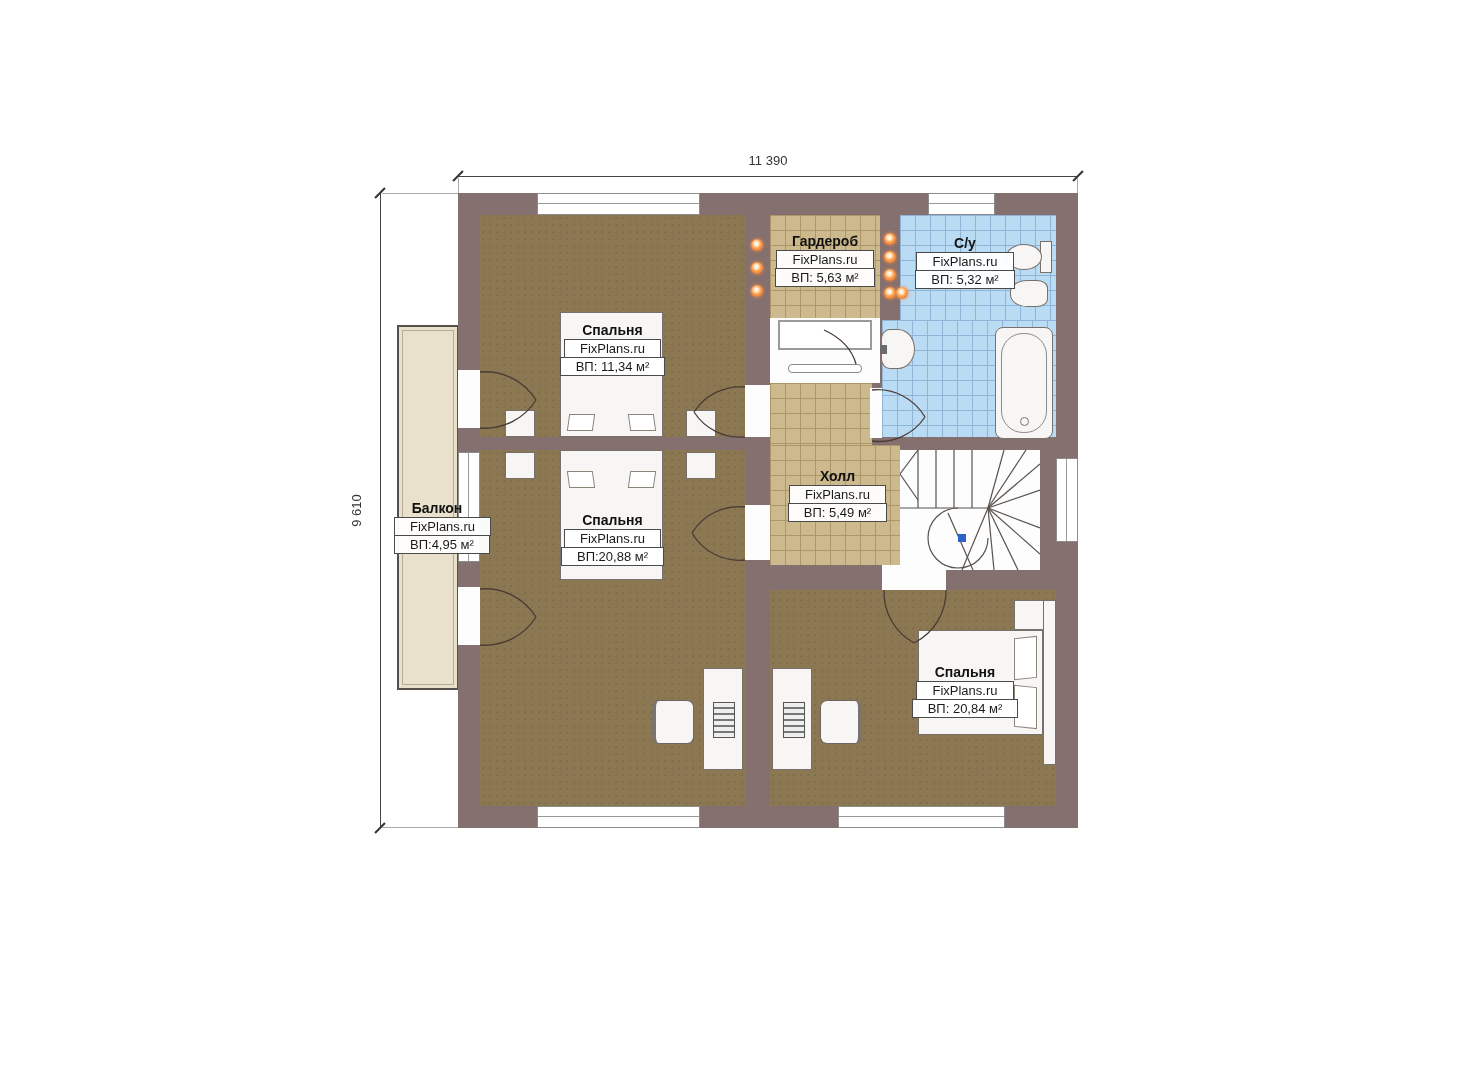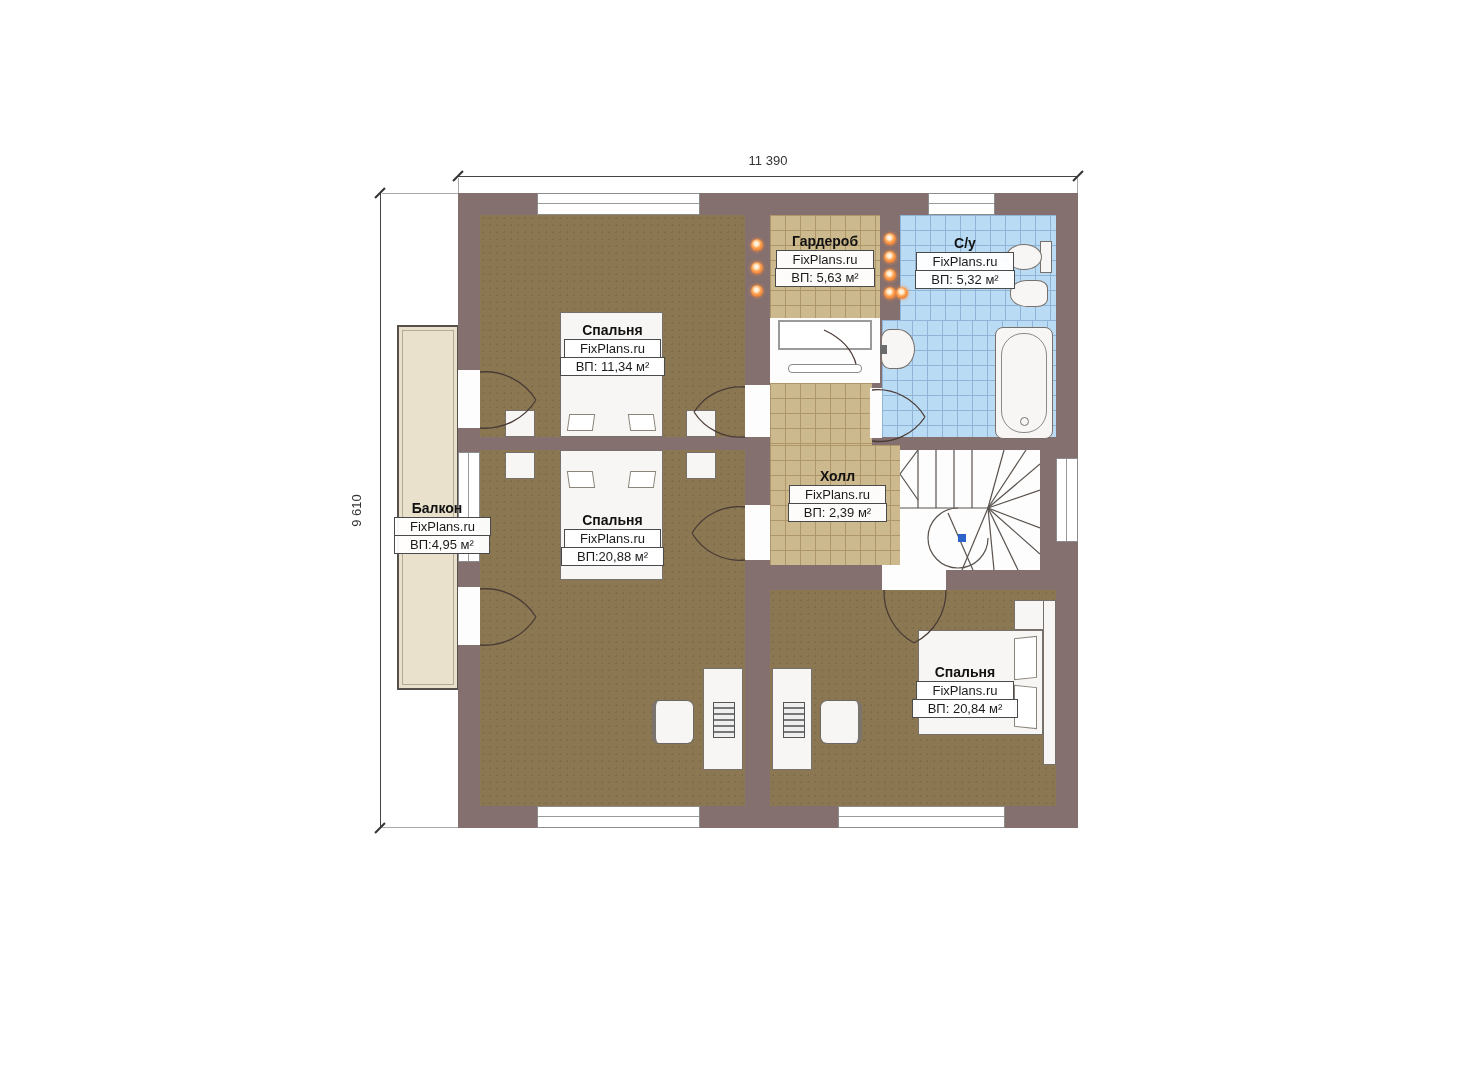--- a/index.html
+++ b/index.html
@@ -205,21 +205,21 @@
 
   <div class="room-label" style="left:885px;top:235px;width:160px;">
     <div class="room-name">С/у</div>
     <span class="label-box">FixPlans.ru</span>
     <span class="label-box">ВП: 5,32 м²</span>
   </div>
 
   <div class="room-label" style="left:775px;top:468px;width:125px;">
     <div class="room-name">Холл</div>
     <span class="label-box">FixPlans.ru</span>
-    <span class="label-box">ВП: 2,39 м²</span>
+    <span class="label-box">ВП: 5,49 м²</span>
   </div>
 
   <div class="room-label" style="left:885px;top:664px;width:160px;">
     <div class="room-name">Спальня</div>
     <span class="label-box">FixPlans.ru</span>
     <span class="label-box">ВП: 20,84 м²</span>
   </div>
 
   <div class="room-label" style="left:394px;top:500px;width:86px;">
     <div class="room-name">Балкон</div>

